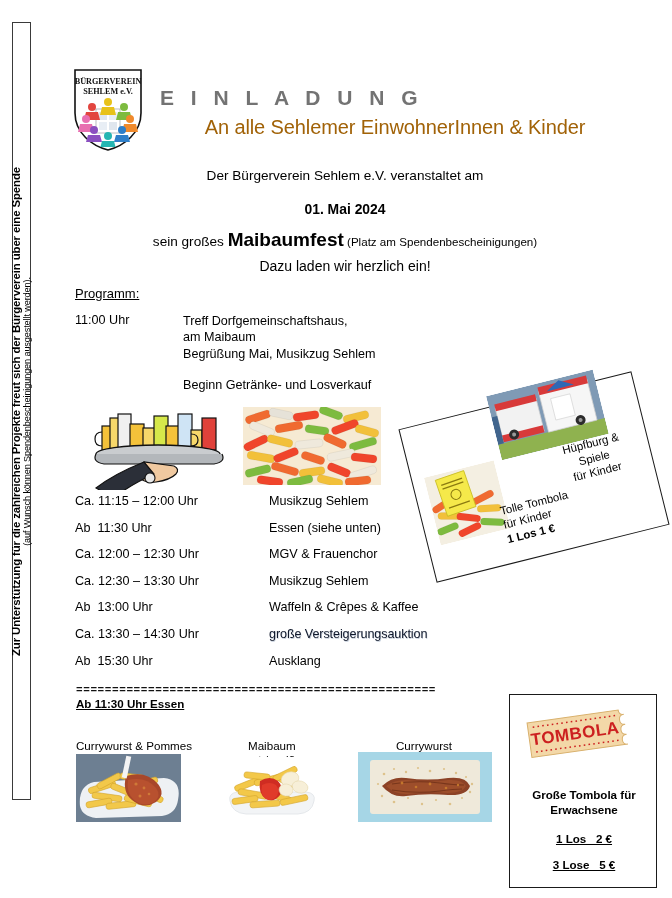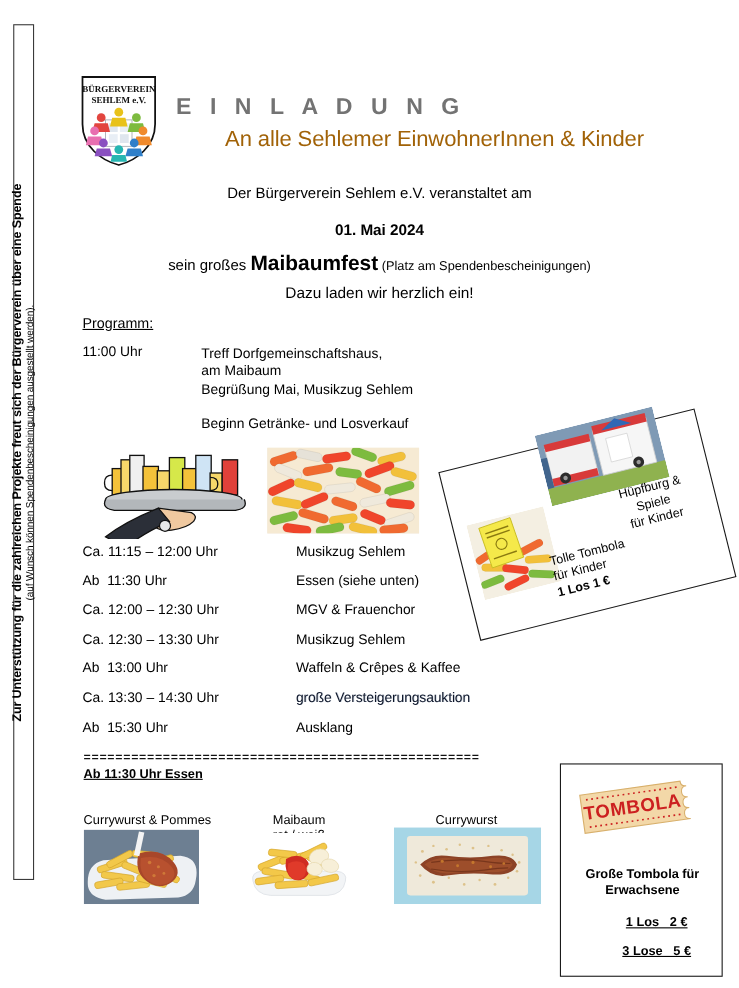--- a/index.html
+++ b/index.html
@@ -297,21 +297,21 @@
     left: 6px;
     top: 92px;
     width: 136px;
     text-align: center;
     font-size: 11.6px;
     font-weight: bold;
     line-height: 15px;
   }
   #tombola-p1, #tombola-p2 {
     position: absolute;
-    left: 19px;
+    left: 6px;
     width: 136px;
     text-align: center;
     font-size: 11.6px;
     font-weight: bold;
   }
   #tombola-p1 { top: 137px; }
   #tombola-p2 { top: 163px; }
   #tombola-p1 span, #tombola-p2 span {
     text-decoration: underline;
     white-space: pre;

